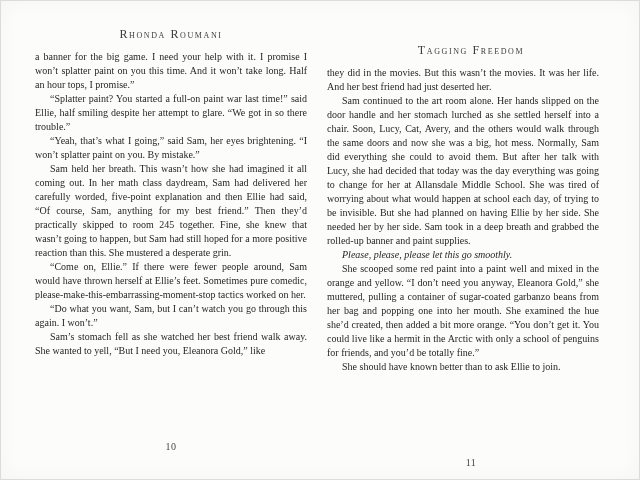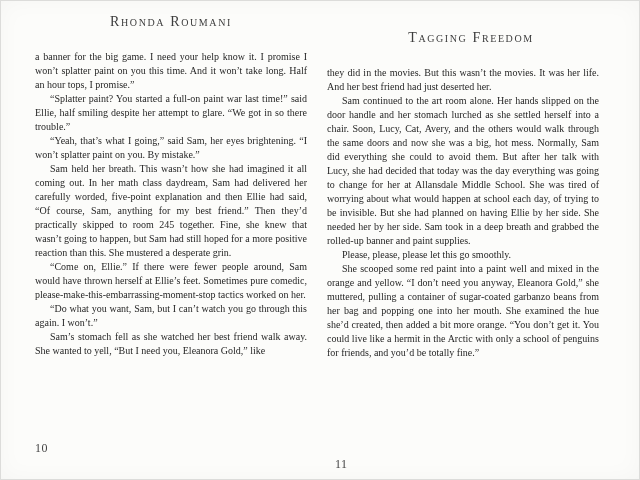--- a/index.html
+++ b/index.html
@@ -16,78 +16,80 @@
     box-shadow: inset 0 0 0 1px #dcdcda, inset 0 0 24px rgba(0,0,0,0.03);
   }
   .page {
     position: absolute; top: 0;
     width: 320px; height: 480px;
   }
   .page.left  { left: 0; }
   .page.right { left: 320px; margin-top: 16px; }
   .running-header {
     position: absolute;
-    top: 14px;
+    top: 27px;
     text-align: center;
     font-variant: small-caps;
-    font-size: 14px;
+    font-size: 12px;
     letter-spacing: 1.6px;
     color: #3d3d3d;
     width: 272px;
   }
   .page.left  .running-header { left: 35px; }
   .page.right .running-header { left: 15px; }
   .body-text {
     position: absolute;
     top: 50px;
     width: 272px;
     font-size: 10px;
     line-height: 14px;
     text-align: justify;
     color: #262626;
   }
   .page.left  .body-text { left: 35px; }
   .page.right .body-text { left: 7px; }
   .para { margin: 0; text-indent: 15px; }
   .para.no-indent { text-indent: 0; }
-  .para.italic { }
+  .para.italic { font-style: italic; }
   .page-number {
     position: absolute;
     top: 441px;
     width: 272px;
-    font-size: 12px;
+    text-align: center;
+    font-size: 10px;
     color: #454545;
     letter-spacing: 0.5px;
   }
   .page.left  .page-number { left: 35px; }
   .page.right .page-number { left: 15px; }
 </style>
 </head>
 <body>
 
 <div class="spread">
 
   <div class="page left">
     <div class="running-header">Rhonda Roumani</div>
     <div class="body-text">
-      <p class="para no-indent">a banner for the big game. I need your help know it. I promise I won’t splatter paint on you this time. And it won’t take long. Half an hour tops, I promise.”</p>
+      <p class="para no-indent">a banner for the big game. I need your help with it. I promise I won’t splatter paint on you this time. And it won’t take long. Half an hour tops, I promise.”</p>
       <p class="para">“Splatter paint? You started a full-on paint war last time!” said Ellie, half smiling despite her attempt to glare. “We got in so there trouble.”</p>
       <p class="para">“Yeah, that’s what I going,” said Sam, her eyes brightening. “I won’t splatter paint on you. By mistake.”</p>
       <p class="para">Sam held her breath. This wasn’t how she had imagined it all coming out. In her math class daydream, Sam had delivered her carefully worded, five-point explanation and then Ellie had said, “Of course, Sam, anything for my best friend.” Then they’d practically skipped to room 245 together. Fine, she knew that wasn’t going to happen, but Sam had still hoped for a more positive reaction than this. She mustered a desperate grin.</p>
       <p class="para">“Come on, Ellie.” If there were fewer people around, Sam would have thrown herself at Ellie’s feet. Sometimes pure comedic, please-make-this-embarrassing-moment-stop tactics worked on her.</p>
       <p class="para">“Do what you want, Sam, but I can’t watch you go through this again. I won’t.”</p>
       <p class="para">Sam’s stomach fell as she watched her best friend walk away. She wanted to yell, “But I need you, Eleanora Gold,” like</p>
     </div>
     <div class="page-number">10</div>
   </div>
 
   <div class="page right">
     <div class="running-header">Tagging Freedom</div>
     <div class="body-text">
       <p class="para no-indent">they did in the movies. But this wasn’t the movies. It was her life. And her best friend had just deserted her.</p>
       <p class="para">Sam continued to the art room alone. Her hands slipped on the door handle and her stomach lurched as she settled herself into a chair. Soon, Lucy, Cat, Avery, and the others would walk through the same doors and now she was a big, hot mess. Normally, Sam did everything she could to avoid them. But after her talk with Lucy, she had decided that today was the day everything was going to change for her at Allansdale Middle School. She was tired of worrying about what would happen at school each day, of trying to be invisible. But she had planned on having Ellie by her side. She needed her by her side. Sam took in a deep breath and grabbed the rolled-up banner and paint supplies.</p>
       <p class="para italic">Please, please, please let this go smoothly.</p>
       <p class="para">She scooped some red paint into a paint well and mixed in the orange and yellow. “I don’t need you anyway, Eleanora Gold,” she muttered, pulling a container of sugar-coated garbanzo beans from her bag and popping one into her mouth. She examined the hue she’d created, then added a bit more orange. “You don’t get it. You could live like a hermit in the Arctic with only a school of penguins for friends, and you’d be totally fine.”</p>
+      <p class="para">She should have known better than to ask Ellie to join.</p>
     </div>
     <div class="page-number">11</div>
   </div>
 
 </div>
 
 </body></html>

